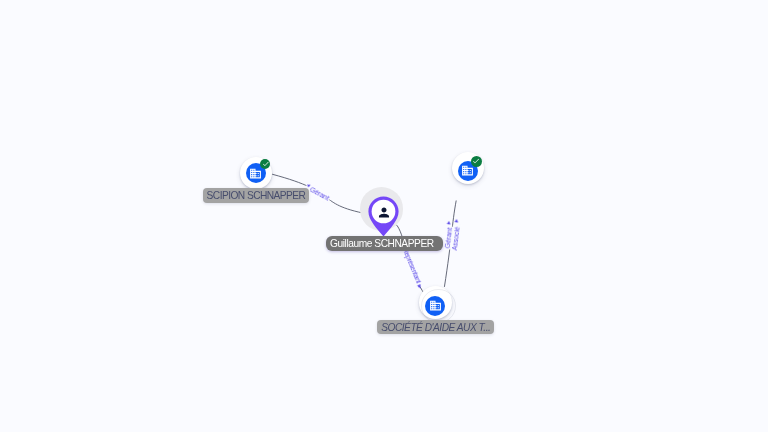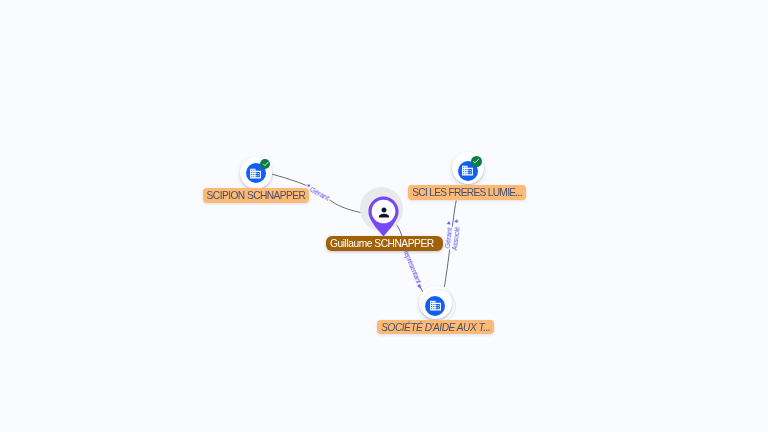--- a/index.html
+++ b/index.html
@@ -23,25 +23,25 @@
   .co-disc{position:absolute;border-radius:50%;background:#1060f5;display:flex;
            align-items:center;justify-content:center;}
   .co-disc svg{display:block;}
   .badge{position:absolute;border-radius:50%;background:#0b7d42;display:flex;
          align-items:center;justify-content:center;}
   .badge svg{display:block;}
 
   .halo{position:absolute;border-radius:50%;background:#e9e9ec;}
   .pin{position:absolute;}
 
-  .nlabel{position:absolute;white-space:nowrap;background:#fdba74;color:#474d6d;
+  .nlabel{position:absolute;white-space:nowrap;background:#a3a3a3;color:#474d6d;
           border-radius:4px;padding:0 4px;height:14.4px;line-height:16.2px;
           font-size:10.2px;letter-spacing:-0.55px;
           box-shadow:0 1px 3px rgba(40,50,90,.14);}
-  .nlabel.sel{background:#a16207;color:#fff;border-radius:6px;
+  .nlabel.sel{background:#737373;color:#fff;border-radius:6px;
               box-shadow:0 1px 3px rgba(70,50,160,.3);}
 </style>
 </head>
 <body>
 
 <div id="stage">
 
   <svg class="graph" viewBox="0 0 768 432">
     <path class="edge-path" d="M 272.1 174.2 C 342.7 193.0 313.4 203.3 367.5 214.0"></path>
     <path class="edge-path" d="M 456.2 200.5 C 451.9 223.8 451.7 240.4 444.4 286.9"></path>
@@ -114,17 +114,16 @@
     <svg class="pin" style="left:7.7px;top:8.4px;" width="31" height="41" viewBox="0 0 31 41">
       <path fill="#7547f7" d="M15.5 0.4 C7.2 0.4 0.4 7.2 0.4 15.5 C0.4 24 8.9 32.6 15.5 40.6 C22.1 32.6 30.6 24 30.6 15.5 C30.6 7.2 23.8 0.4 15.5 0.4 Z"></path>
       <circle cx="15.5" cy="15.5" r="11.85" fill="#fff"></circle>
       <g transform="translate(16,16.5) scale(0.63) translate(-12,-12)">
         <path fill="#0d1633" d="M12 12c2.21 0 4-1.79 4-4s-1.79-4-4-4-4 1.79-4 4 1.79 4 4 4zm0 2c-2.67 0-8 1.34-8 4v2h16v-2c0-2.66-5.33-4-8-4z"></path>
       </g>
     </svg>
   </div>
 
   <div class="nlabel" style="left:202.6px;top:188.3px;letter-spacing:-0.55px;">SCIPION SCHNAPPER</div>
-  <div class="nlabel" style="left:408.2px;top:185.3px;letter-spacing:-0.7px;">SCI LES FRERES LUMIE...</div>
   <div class="nlabel sel" style="left:325.5px;top:236.2px;padding:0 8.9px 0 4.6px;height:14.4px;letter-spacing:-0.45px;">Guillaume SCHNAPPER</div>
   <div class="nlabel" style="left:377.2px;top:319.8px;letter-spacing:-0.5px;font-style:italic;">SOCIÉTÉ D'AIDE AUX T...</div>
 
 </div>
 
 </body></html>

